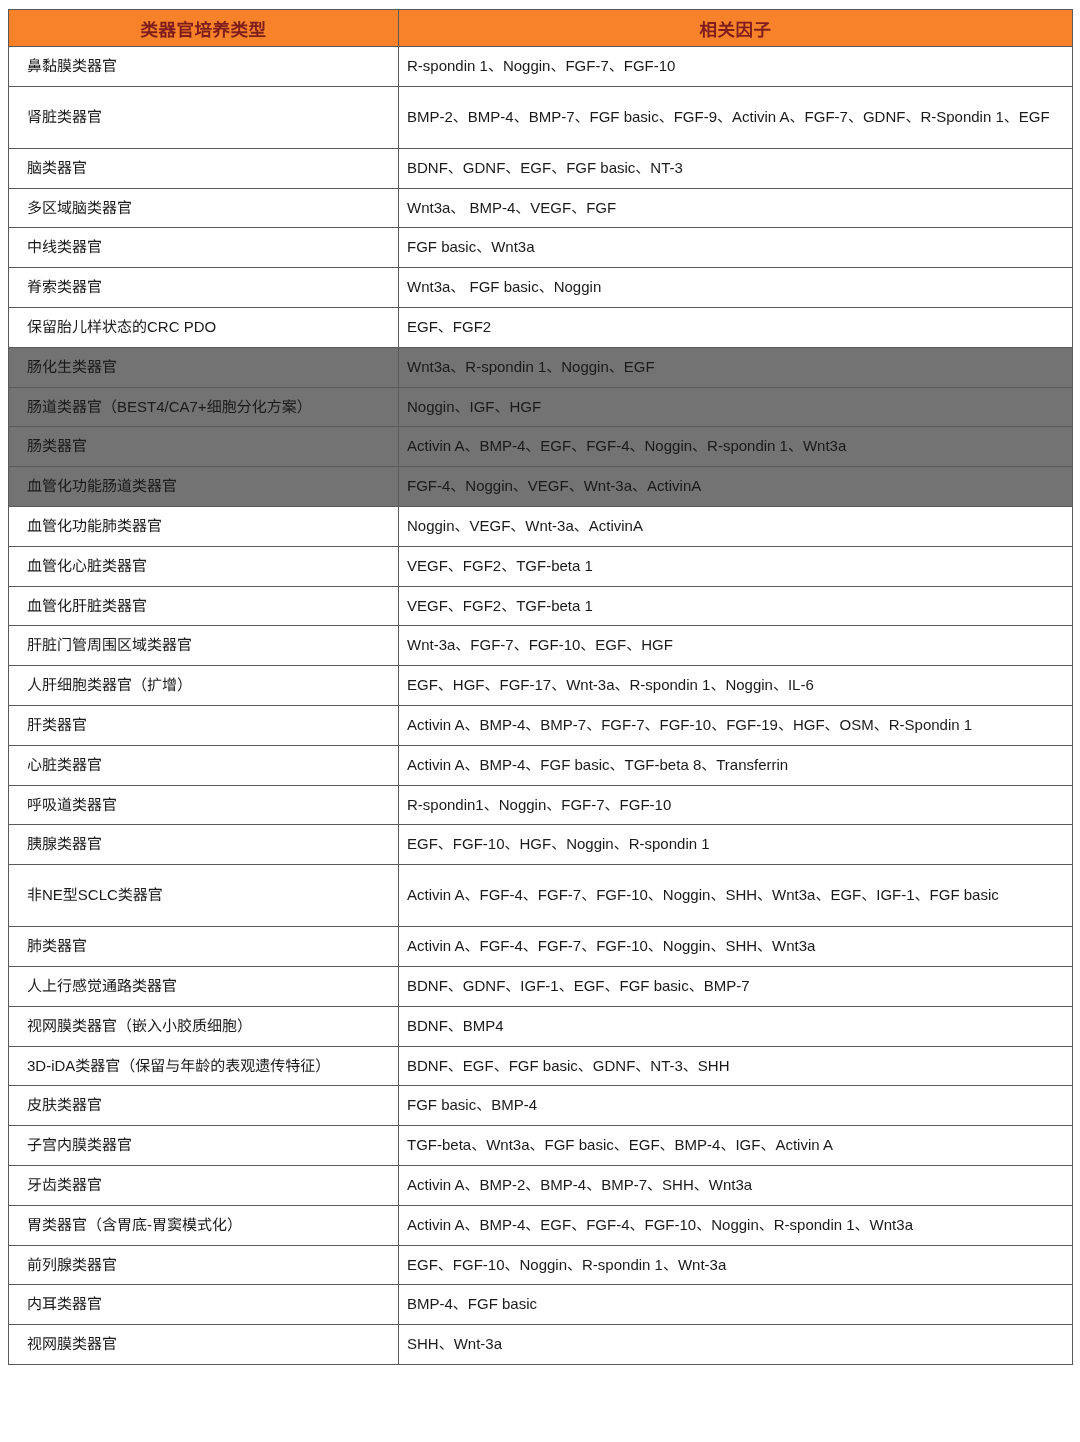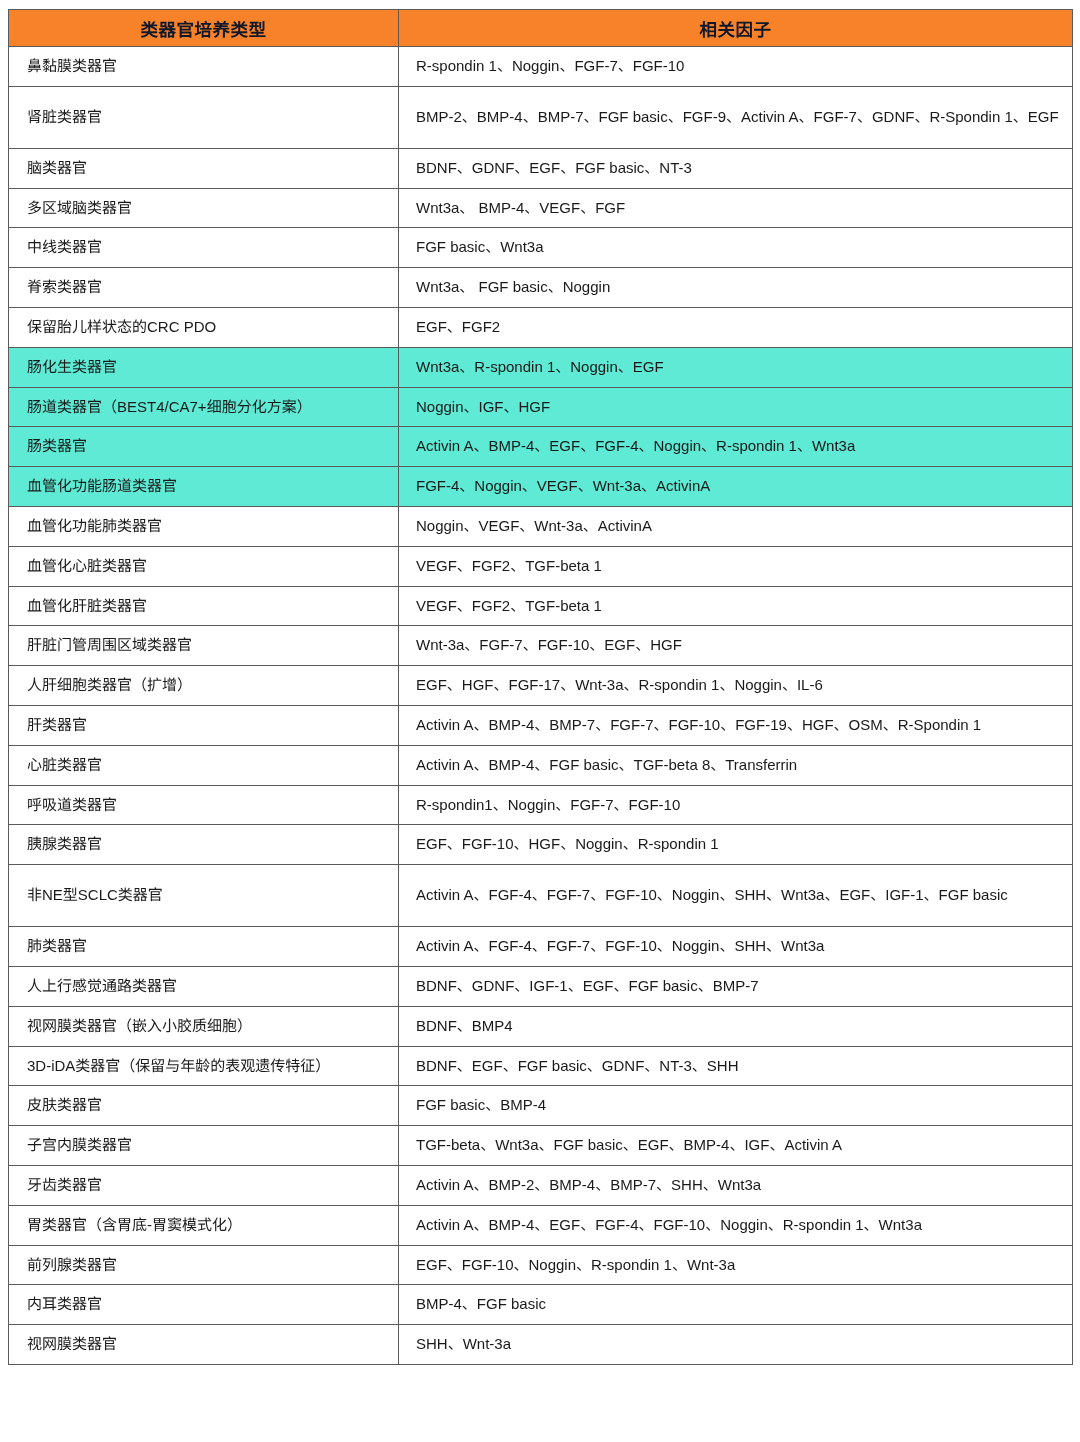--- a/index.html
+++ b/index.html
@@ -34,43 +34,43 @@
 
   table.organoid-table th,
   table.organoid-table td {
     border: 1px solid #5a5a5a;
     vertical-align: middle;
     box-sizing: border-box;
   }
 
   thead th {
     background: #F7822A;
-    color: #0f172a;
+    color: #7f1d1d;
     font-weight: bold;
     font-size: 17.5px;
     letter-spacing: 0.5px;
     text-align: center;
     height: 37px;
     padding: 4px 6px;
   }
 
   tbody td {
     font-size: 15px;
     line-height: 1.52;
     padding: 8px 10px 8px 11px;
     background: #ffffff;
   }
   tbody td.col-type {
     padding-left: 18px;
   }
   tbody td.col-factors {
-    padding-left: 17px;
+    padding-left: 8px;
   }
   tbody tr.highlight td {
-    background: #5eead4;
+    background: #737373;
   }
   tbody tr.r-tall td {
     height: 62px;
   }
   tbody tr.r-short td {
     height: 37px;
   }
 </style>
 </head>
 <body>

